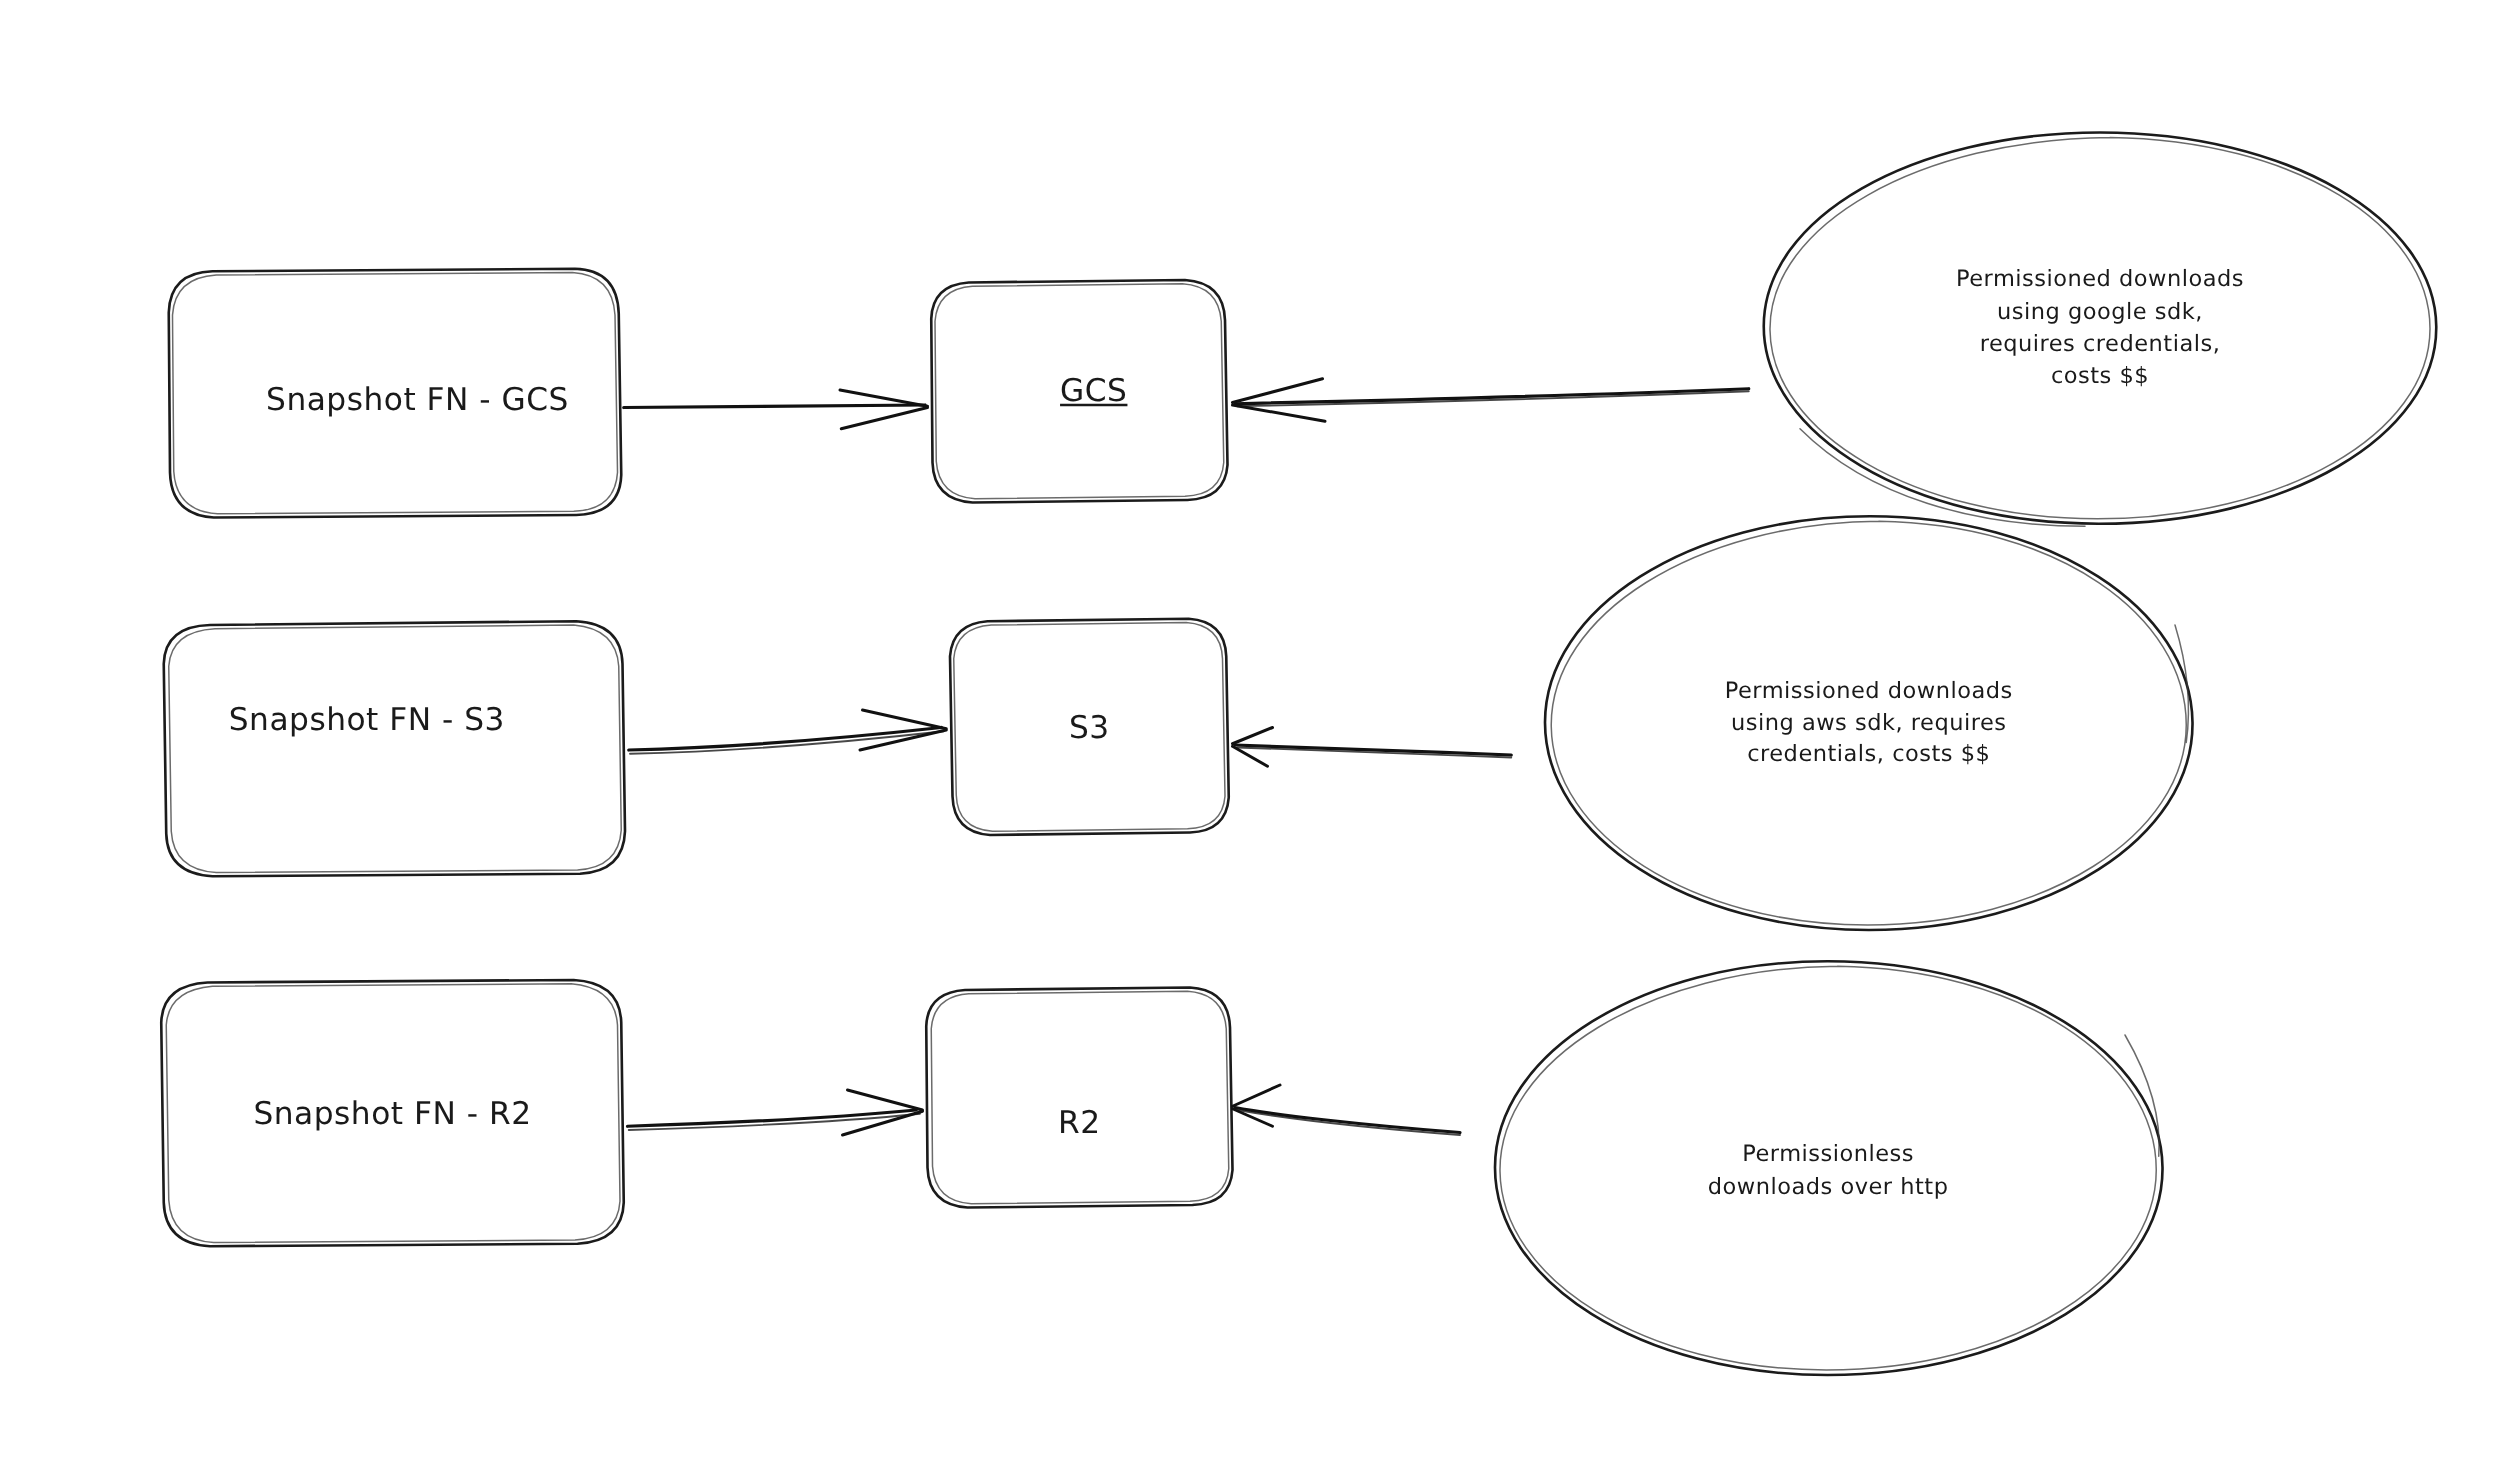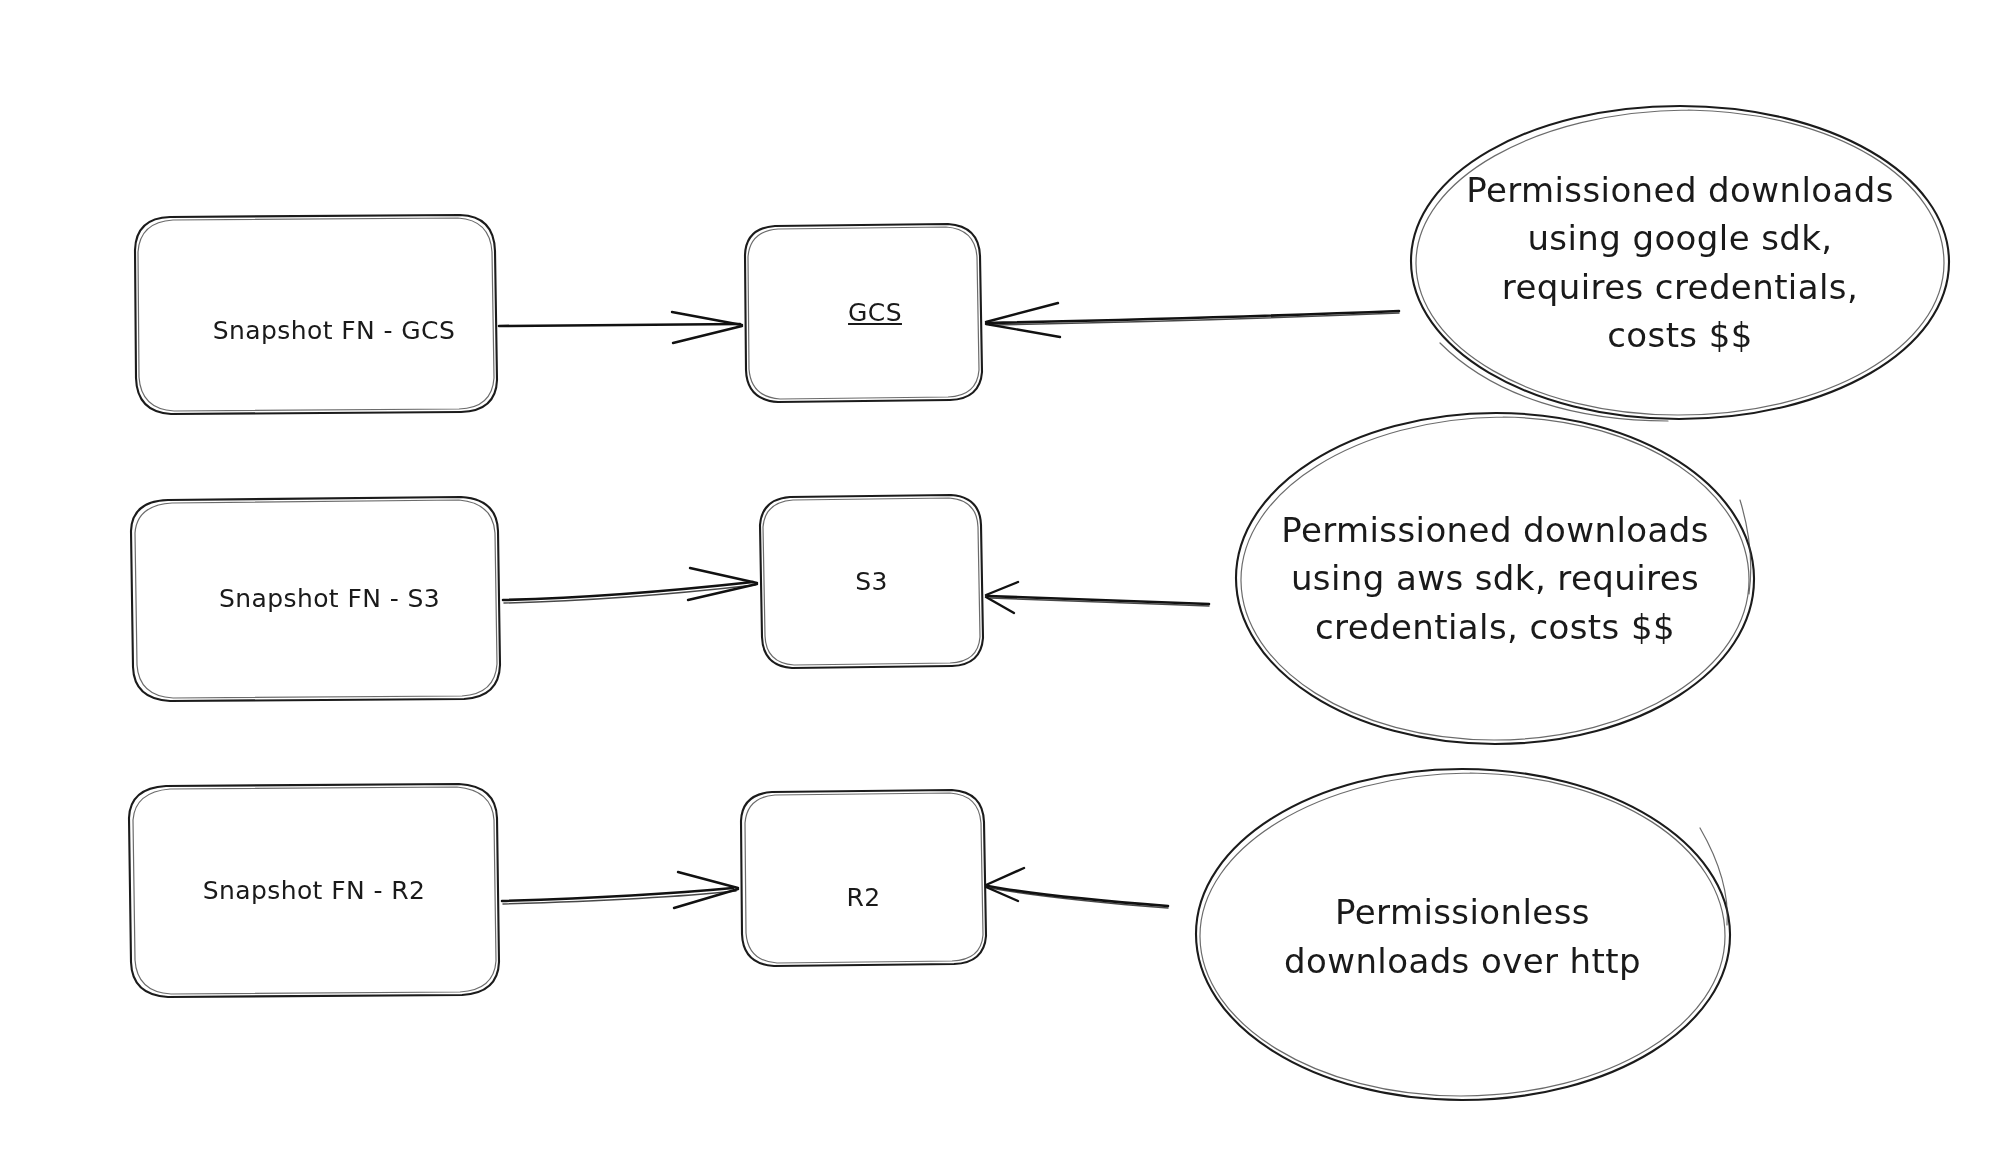--- a/index.html
+++ b/index.html
@@ -74,21 +74,21 @@
     font-family: "DejaVu Sans", sans-serif;
     letter-spacing: 0.4px;
     pointer-events: none;
     white-space: pre-line;
   }
   .node-label {
     font-size: 25px;
     line-height: 1.25;
   }
   .note-label {
-    font-size: 34px;
+    font-size: 18px;
     line-height: 1.42;
   }
   .box-hit, .ellipse-hit {
     position: absolute;
     background: transparent;
   }
 </style>
 </head>
 <body>
 
@@ -204,30 +204,30 @@
 
     <g>
       <path class="arrow-line" d="M1168,906 C1090,900 1020,892 988,886"></path>
       <path class="arrow-line-2" d="M1168,908 C1090,902 1024,894 990,888"></path>
       <path class="arrow-head" d="M1024,868 L986,885"></path>
       <path class="arrow-head" d="M1018,901 L986,887"></path>
     </g>
 
   </svg>
 
-  <div class="node-label" style="left:136px; top:232px; width:396px; height:197px;">Snapshot FN - GCS</div>
+  <div class="node-label" style="left:136px; top:221px; width:396px; height:197px;">Snapshot FN - GCS</div>
 
   <div class="node-label" style="left:767px; top:224px; width:216px; height:178px;text-decoration:underline;">GCS</div>
 
   <div class="note-label" style="left:1416px; top:110px; width:528px; height:305px;">Permissioned downloads
 using google sdk,
 requires credentials,
 costs $$</div>
 
-  <div class="node-label" style="left:131px; top:497px; width:325px; height:204px;margin-left:36px;">Snapshot FN - S3</div>
+  <div class="node-label" style="left:131px; top:474px; width:325px; height:204px;">Snapshot FN - S3</div>
 
   <div class="node-label" style="left:760px; top:495px; width:223px; height:173px;">S3</div>
 
   <div class="note-label" style="left:1241px; top:417px; width:508px; height:323px;">Permissioned downloads
 using aws sdk, requires
 credentials, costs $$</div>
 
   <div class="node-label" style="left:129px; top:784px; width:370px; height:213px;">Snapshot FN - R2</div>
 
   <div class="node-label" style="left:741px; top:810px; width:245px; height:176px;">R2</div>

